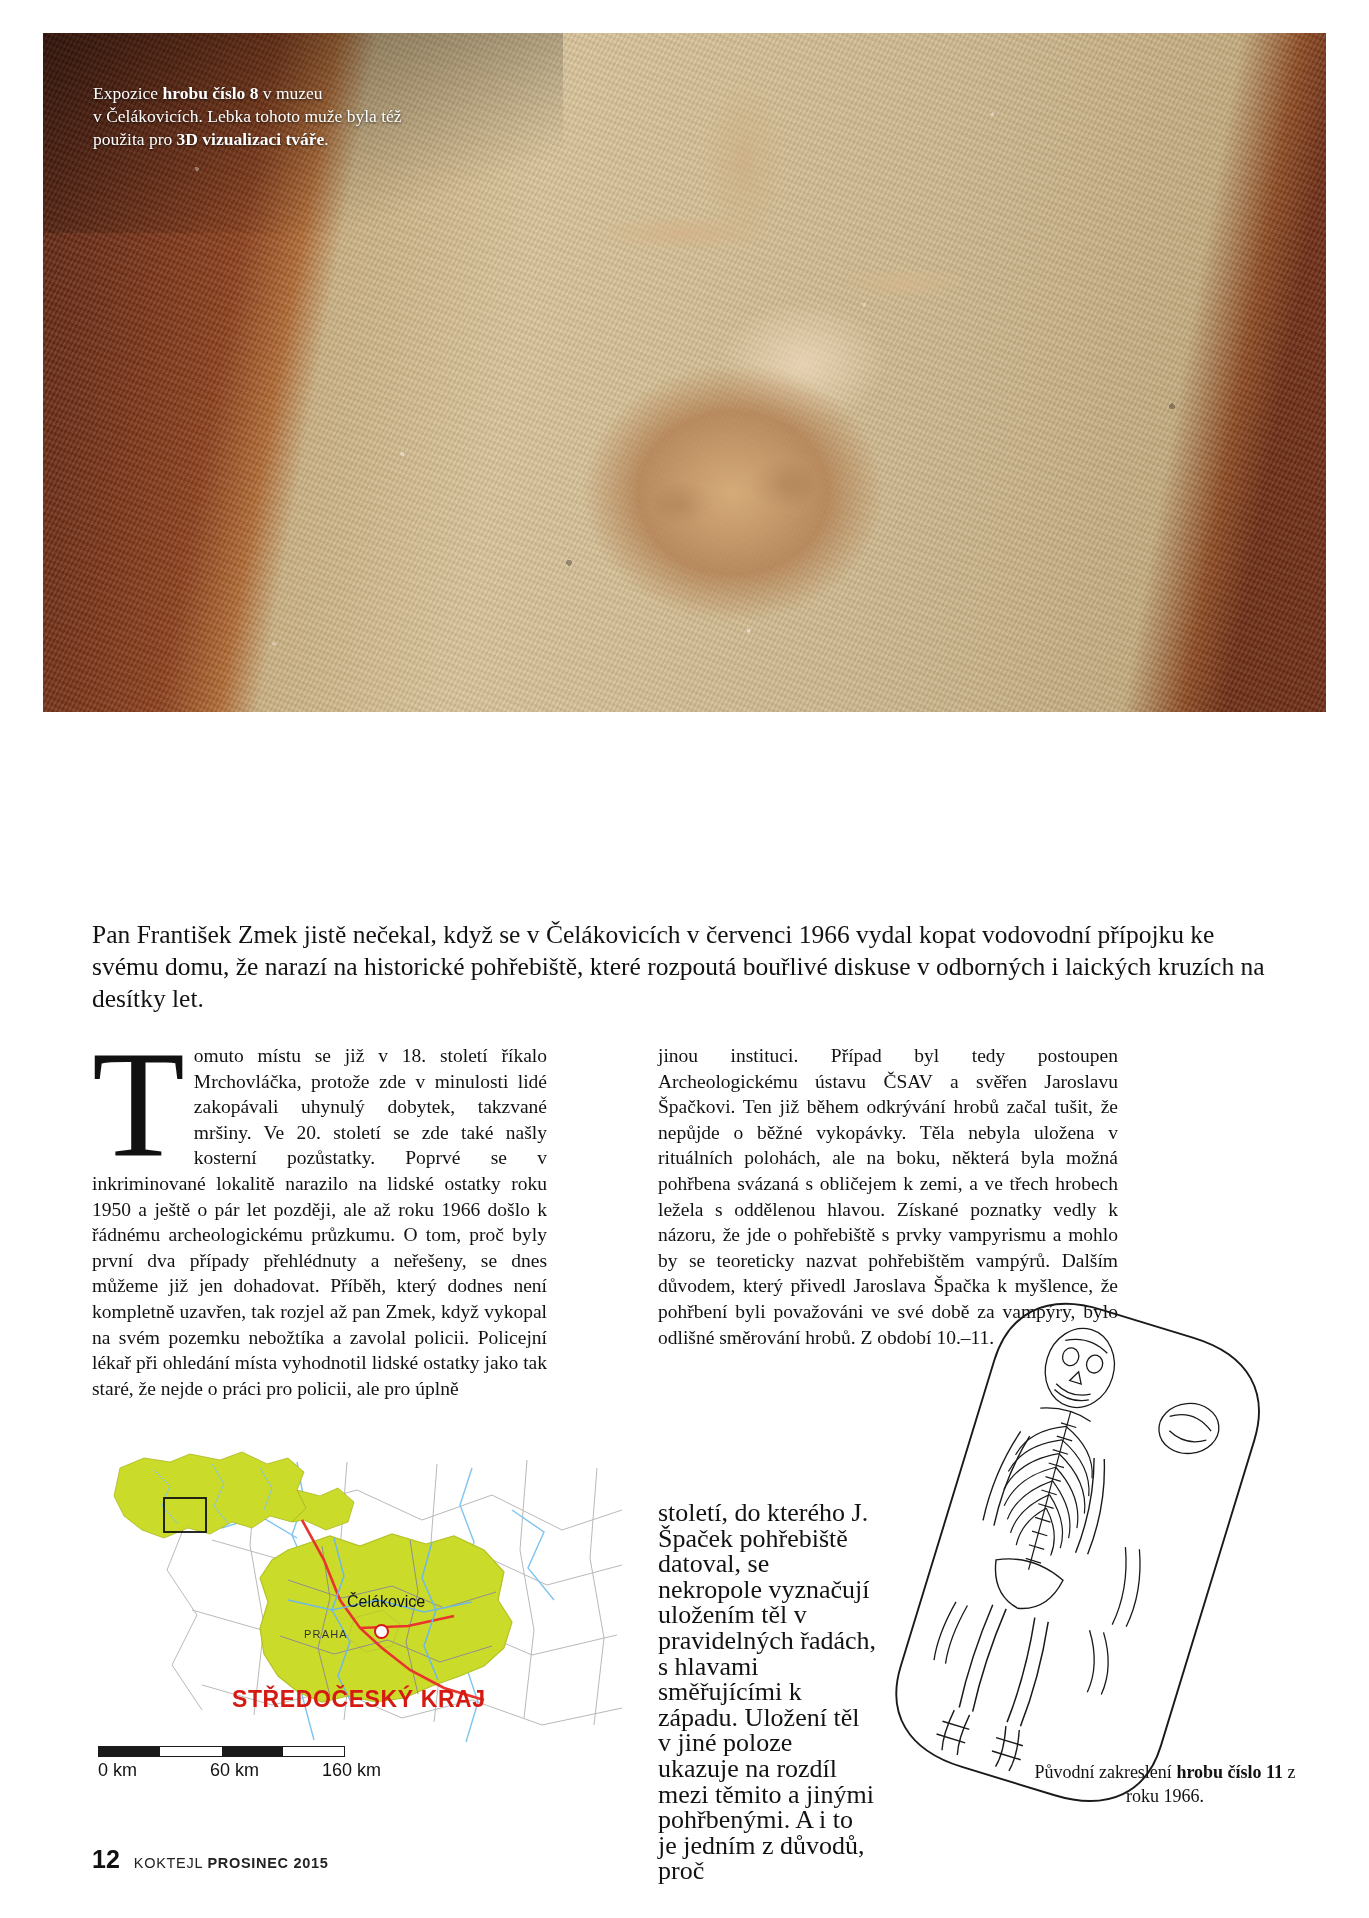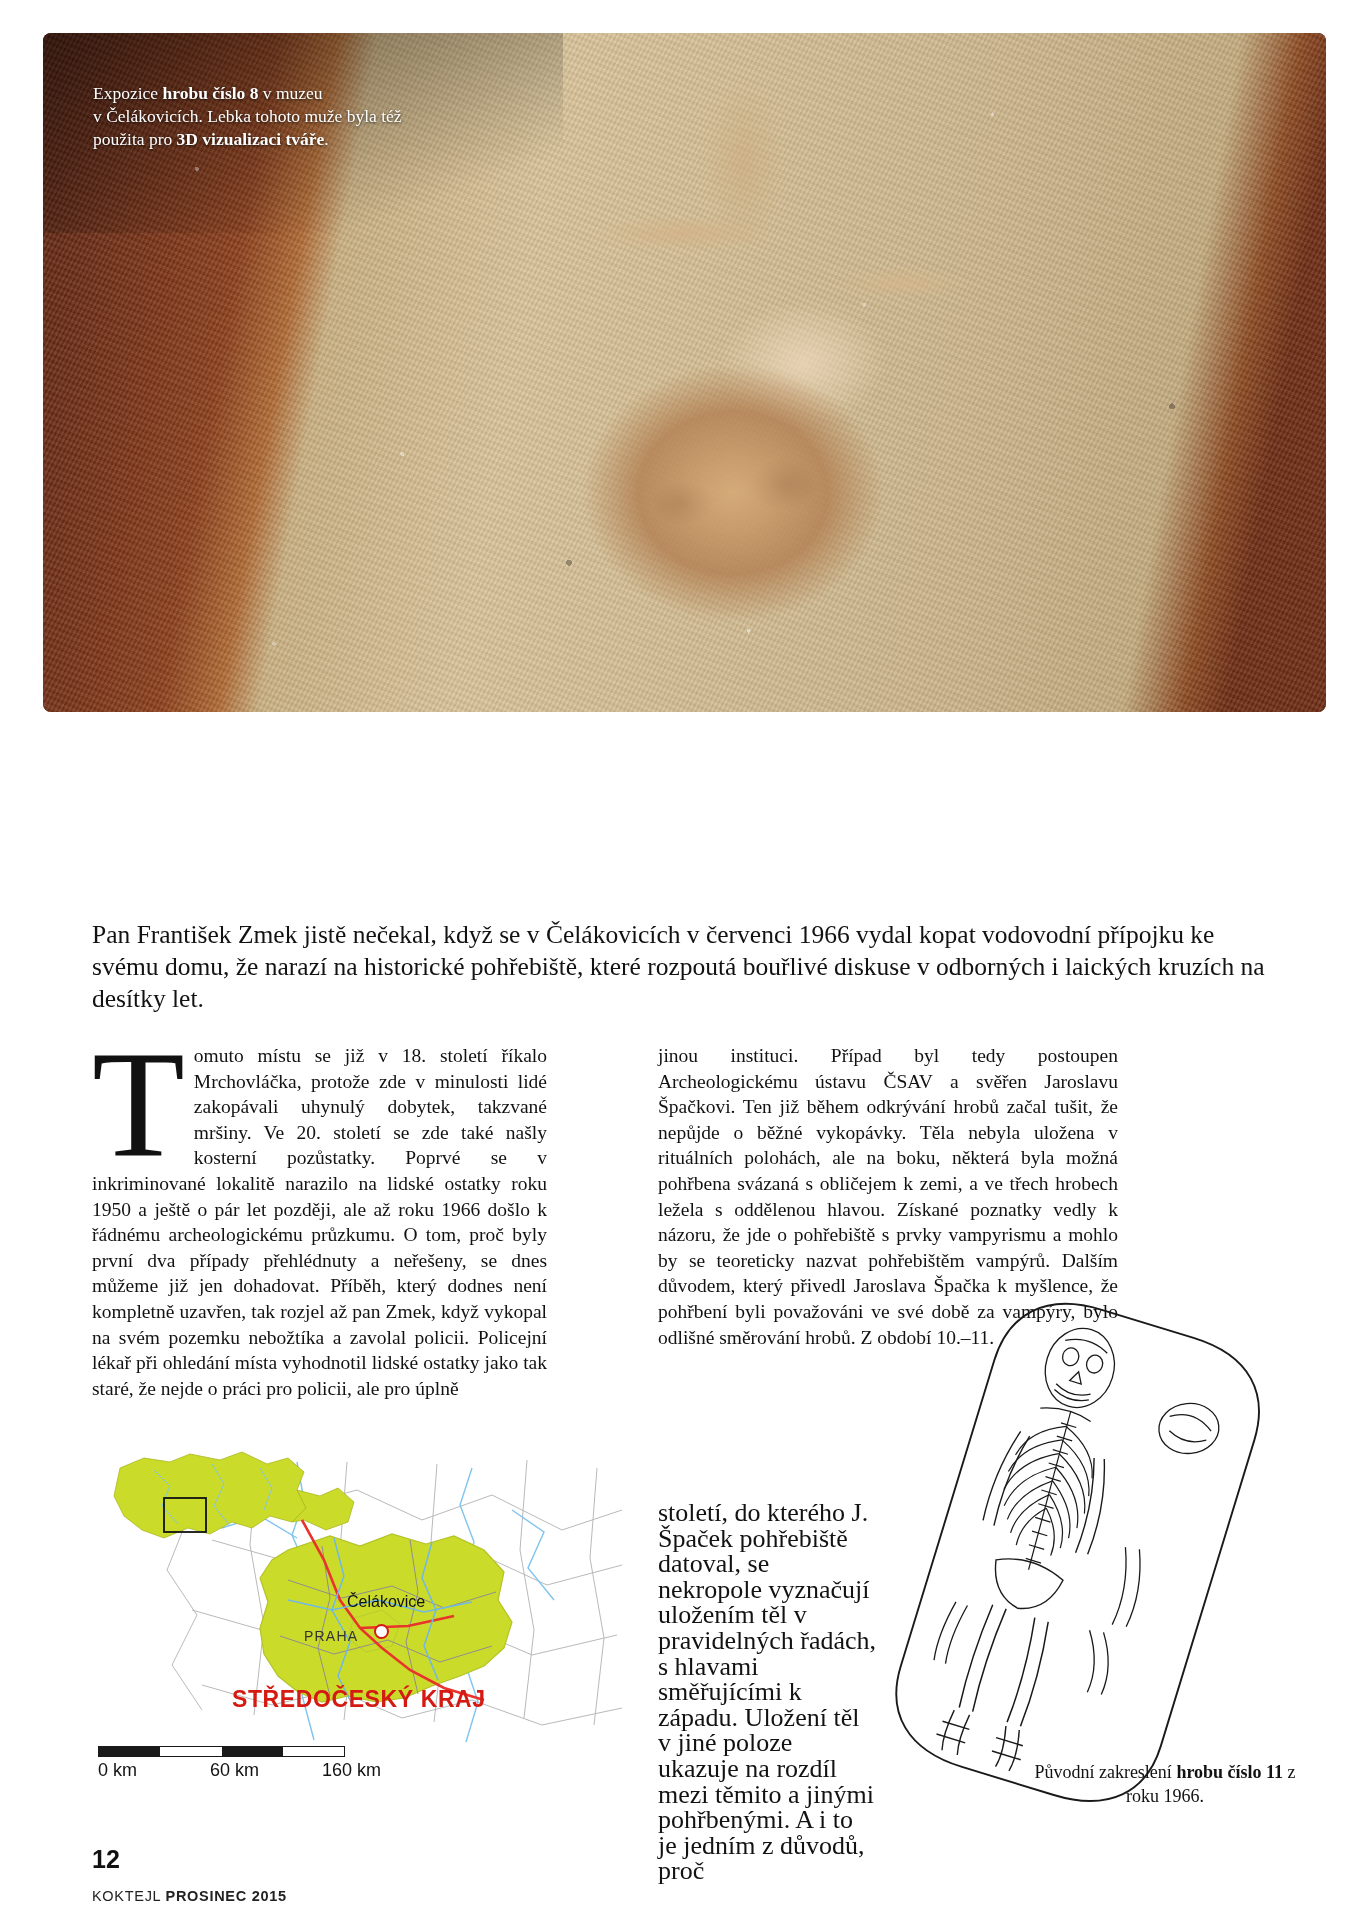--- a/index.html
+++ b/index.html
@@ -4,21 +4,21 @@
 <style>
   html,body{margin:0;padding:0;background:#fff;}
   body{
     width:1369px;height:1918px;position:relative;overflow:hidden;
     font-family:"Liberation Serif", serif;color:#1a1a1a;
   }
 
   
   .photo-wrap{
     position:absolute;left:43px;top:33px;width:1283px;height:679px;
-    overflow:hidden;background:#6b3a22;border-radius:8px;
+    overflow:hidden;background:#6b3a22;
   }
   .photo{
     position:absolute;inset:0;
     background:
       
       radial-gradient(ellipse 210px 180px at 690px 460px, rgba(214,170,120,.95) 0%, rgba(180,130,85,.85) 45%, rgba(150,105,65,0) 72%),
       radial-gradient(ellipse 120px 90px at 760px 330px, rgba(235,215,185,.85) 0%, rgba(200,170,130,0) 70%),
       
       radial-gradient(ellipse 42px 30px at 640px 470px, rgba(55,32,18,.85) 0%, rgba(80,50,28,0) 75%),
       radial-gradient(ellipse 46px 34px at 740px 452px, rgba(48,28,15,.9) 0%, rgba(80,50,28,0) 75%),
@@ -96,21 +96,21 @@
   .scalebar i:nth-child(even){background:#fff;}
   .scale-labels{position:relative;height:18px;margin-top:3px;}
   .scale-labels span{position:absolute;top:0;white-space:nowrap;}
 
   .city-label{
     position:absolute;font-family:"Liberation Sans", sans-serif;
     font-size:16px;color:#111;white-space:nowrap;
   }
   .praha-label{
     position:absolute;font-family:"Liberation Sans", sans-serif;
-    font-size:14px;letter-spacing:1.2px;color:#333;white-space:nowrap;
+    font-size:11px;letter-spacing:1.2px;color:#333;white-space:nowrap;
   }
   .region-label{
     position:absolute;font-family:"Liberation Sans", sans-serif;
     font-weight:bold;font-size:23px;letter-spacing:.6px;
     color:#d41a12;white-space:nowrap;
   }
   .city-dot{
     position:absolute;width:11px;height:11px;border-radius:50%;
     border:2.5px solid #d41a12;background:#fff;
   }
@@ -121,21 +121,21 @@
   }
   .drawing svg{display:block;}
   .drawing-caption{
     position:absolute;left:1030px;top:1760px;width:270px;
     font-family:"Liberation Serif", serif;
     font-size:18px;line-height:24px;color:#121212;text-align:center;
   }
   .drawing-caption b{font-weight:bold;margin-top:28px;}
 
   
-  .footer{position:absolute;left:92px;top:1845px;display:flex;align-items:baseline;gap:14px;flex-direction:column;}
+  .footer{position:absolute;left:92px;top:1845px;display:flex;align-items:baseline;gap:14px;}
   .folio{font-family:"Liberation Sans", sans-serif;font-weight:bold;font-size:25px;color:#111;}
   .footer-text{font-family:"Liberation Sans", sans-serif;font-size:14.5px;letter-spacing:.7px;color:#222;}
   .footer-text b{font-weight:bold;}
 </style>
 </head>
 <body>
 
 <div class="photo-wrap">
   <div class="photo">
     <div class="grit"></div>

